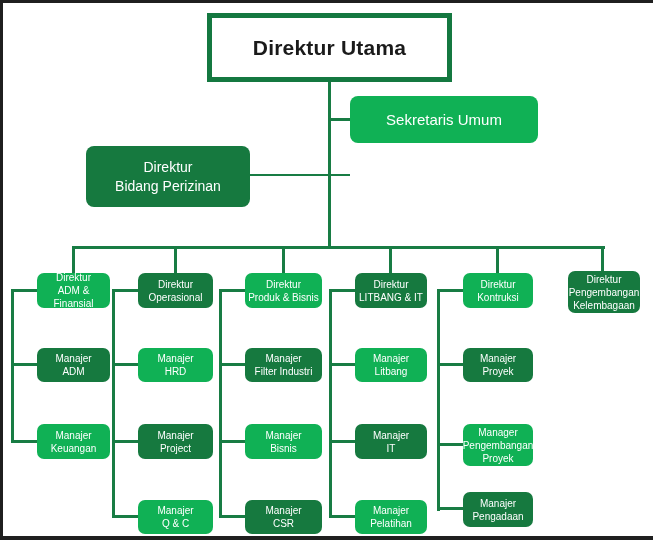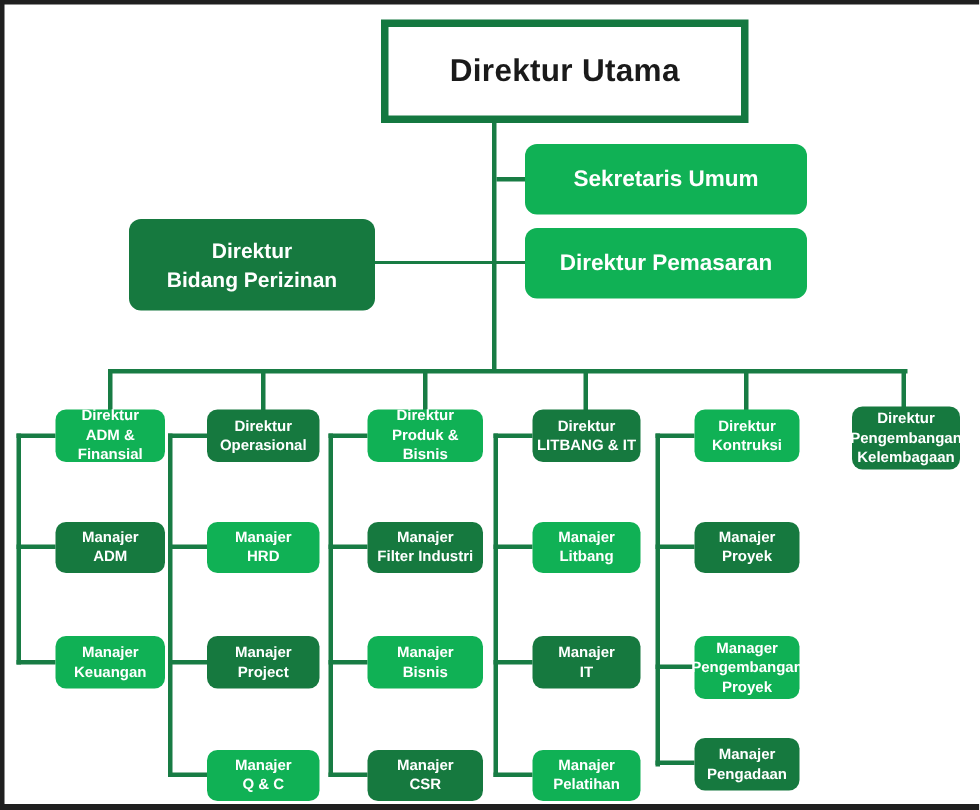--- a/index.html
+++ b/index.html
@@ -4,28 +4,28 @@
 <style>
   html,body{margin:0;padding:0;background:#ffffff;}
   body{font-family:"Liberation Sans","DejaVu Sans",sans-serif;}
   .frame{
     position:relative;width:653px;height:540px;background:#ffffff;overflow:hidden;
   }
   .bar{position:absolute;background:var(--frame,#1f1f1f);}
   .ln{position:absolute;background:var(--line,#187c44);display:block;}
   .node{
     position:absolute;display:flex;align-items:center;justify-content:center;
-    text-align:center;color:#ffffff;font-weight:bold;white-space:pre-line;
+    text-align:center;color:#ffffff;font-weight:normal;white-space:pre-line;
     border-radius:7px;box-sizing:border-box;line-height:1.3;
   }
   .bright{background:var(--bright,#10b155);}
   .dark{background:var(--dark,#16793f);}
   .root-node{
     background:#ffffff;color:#1a1a1a;border:5px solid var(--rootborder,#147840);
-    border-radius:0;font-size:21px;font-weight:bold;letter-spacing:.2px;margin-left:47px;
+    border-radius:0;font-size:21px;font-weight:bold;letter-spacing:.2px;
   }
   .big{font-size:15px;border-radius:8px;}
   .mid{font-size:14px;border-radius:8px;}
   .small{font-size:10px;}
 </style>
 </head>
 <body>
 
 <div class="frame">
 
@@ -71,21 +71,20 @@
   <i class="ln" style="left:437px;top:289px;width:26px;height:3px;"></i>
   <i class="ln" style="left:437px;top:289px;width:3px;height:222px;"></i>
   <i class="ln" style="left:437px;top:363px;width:26px;height:3px;"></i>
   <i class="ln" style="left:437px;top:443px;width:26px;height:3px;"></i>
   <i class="ln" style="left:437px;top:507px;width:26px;height:3px;"></i>
 
   <div class="node root-node" style="left:207px;top:13px;width:245px;height:69px;">Direktur Utama</div>
 
   <div class="node bright big" style="left:350px;top:96px;width:188px;height:47px;">Sekretaris Umum</div>
 
-  <div class="node bright big" style="left:350px;top:152px;width:188px;height:47px;">Direktur Pemasaran</div>
 
   <div class="node dark mid" style="left:86px;top:146px;width:164px;height:61px;">Direktur
 Bidang Perizinan</div>
 
   <div class="node bright small" style="left:37px;top:273px;width:73px;height:35px;">Direktur
 ADM &amp; Finansial</div>
   <div class="node dark small" style="left:138px;top:273px;width:75px;height:35px;">Direktur
 Operasional</div>
   <div class="node bright small" style="left:245px;top:273px;width:77px;height:35px;">Direktur
 Produk &amp; Bisnis</div>

